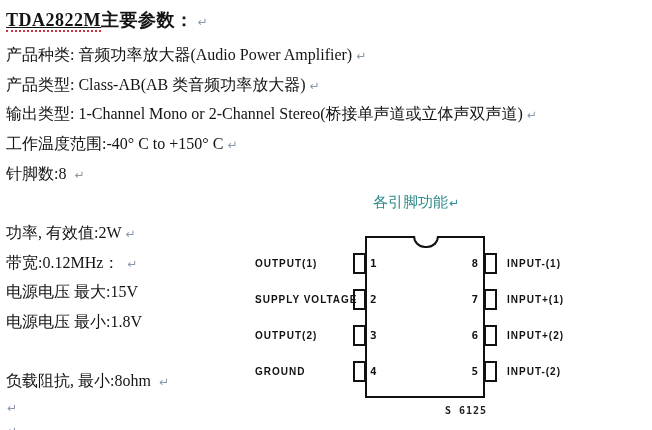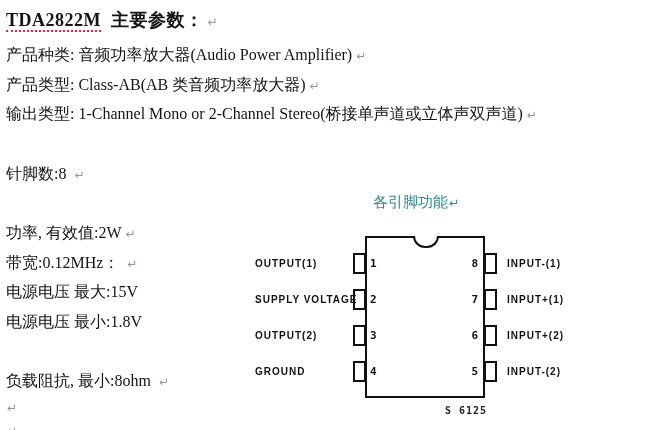--- a/index.html
+++ b/index.html
@@ -4,22 +4,22 @@
 <style>
   html,body { margin:0; padding:0; background:#fff; }
   .screen {
     position:relative; width:652px; height:430px; background:#ffffff;
     font-family:"Liberation Serif", serif; color:#141414; overflow:hidden;
   }
   .doc-title {
     position:absolute; left:6px; top:8px;
     font-size:18px; font-weight:bold; letter-spacing:0.5px; white-space:pre;
   }
-  .part-underline { border-bottom:2px dotted #d03040; }
-  .title-suffix { margin-left:10px; }
+  .part-underline { border-bottom:2px dotted #d03040;text-decoration:underline; }
+  .title-suffix { margin-left:0; }
   .line {
     position:absolute; left:6px; font-size:16px; line-height:20px; white-space:pre;
   }
   .pilcrow {
     color:#8a98a8; font-size:12px; margin-left:4px;
     font-family:"DejaVu Sans", sans-serif; font-weight:normal;
   }
   .empty-mark { position:absolute; left:3px; }
   .pin-heading {
     position:absolute; left:373px; top:193px; font-size:15px; color:#2e8b8b; white-space:pre;
@@ -63,20 +63,21 @@
 </head>
 <body>
 
 <div class="screen">
 
   <div class="doc-title"><span class="part-underline">TDA2822M</span><span class="title-suffix">主要参数：</span><span class="pilcrow">↵</span></div>
 
   <div class="line" style="top:45px"><span>产品种类: 音频功率放大器(Audio Power Amplifier)</span><span class="pilcrow">↵</span></div>
   <div class="line" style="top:75px"><span>产品类型: Class-AB(AB 类音频功率放大器)</span><span class="pilcrow">↵</span></div>
   <div class="line" style="top:104px"><span>输出类型: 1-Channel Mono or 2-Channel Stereo(桥接单声道或立体声双声道)</span><span class="pilcrow">↵</span></div>
+  <div class="line" style="top:134px"><span>工作温度范围:-40° C to +150° C</span><span class="pilcrow">↵</span></div>
   <div class="line" style="top:164px"><span>针脚数:8 </span><span class="pilcrow">↵</span></div>
   <div class="line" style="top:223px"><span>功率, 有效值:2W</span><span class="pilcrow">↵</span></div>
   <div class="line" style="top:253px"><span>带宽:0.12MHz： </span><span class="pilcrow">↵</span></div>
   <div class="line" style="top:282px"><span>电源电压 最大:15V</span></div>
   <div class="line" style="top:312px"><span>电源电压 最小:1.8V</span></div>
   <div class="line" style="top:371px"><span>负载阻抗, 最小:8ohm </span><span class="pilcrow">↵</span></div>
 
   <div class="line empty-mark" style="top:397px"><span class="pilcrow">↵</span></div>
   <div class="line empty-mark" style="top:420px"><span class="pilcrow">↵</span></div>
 

